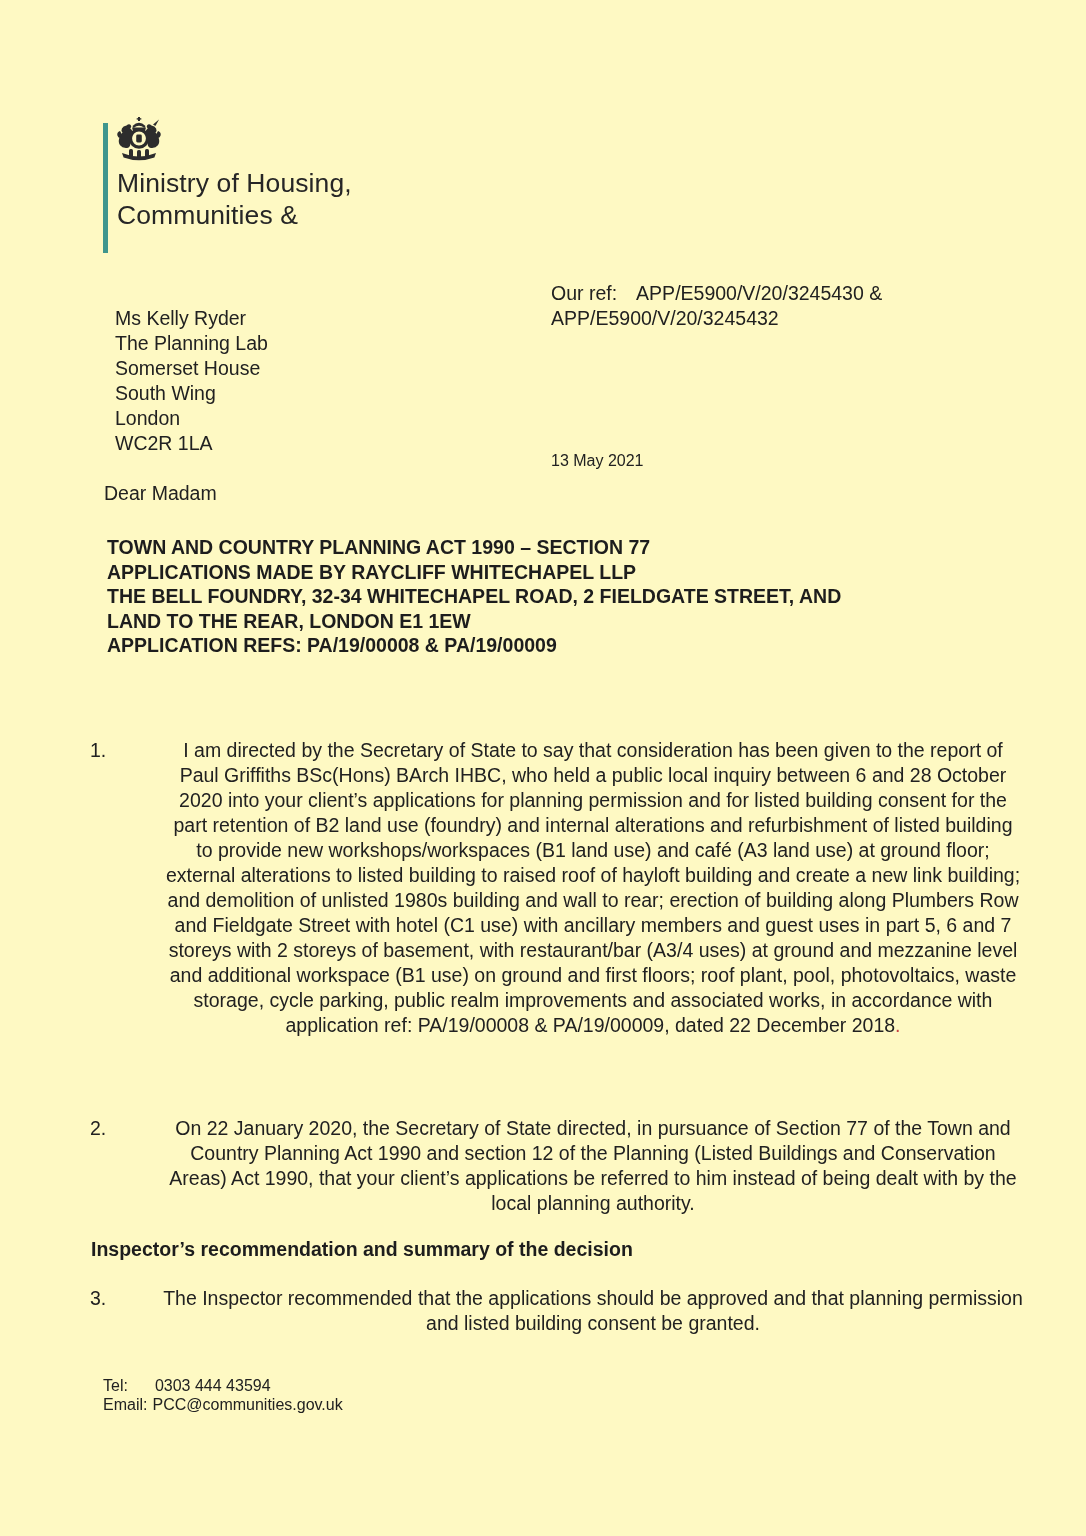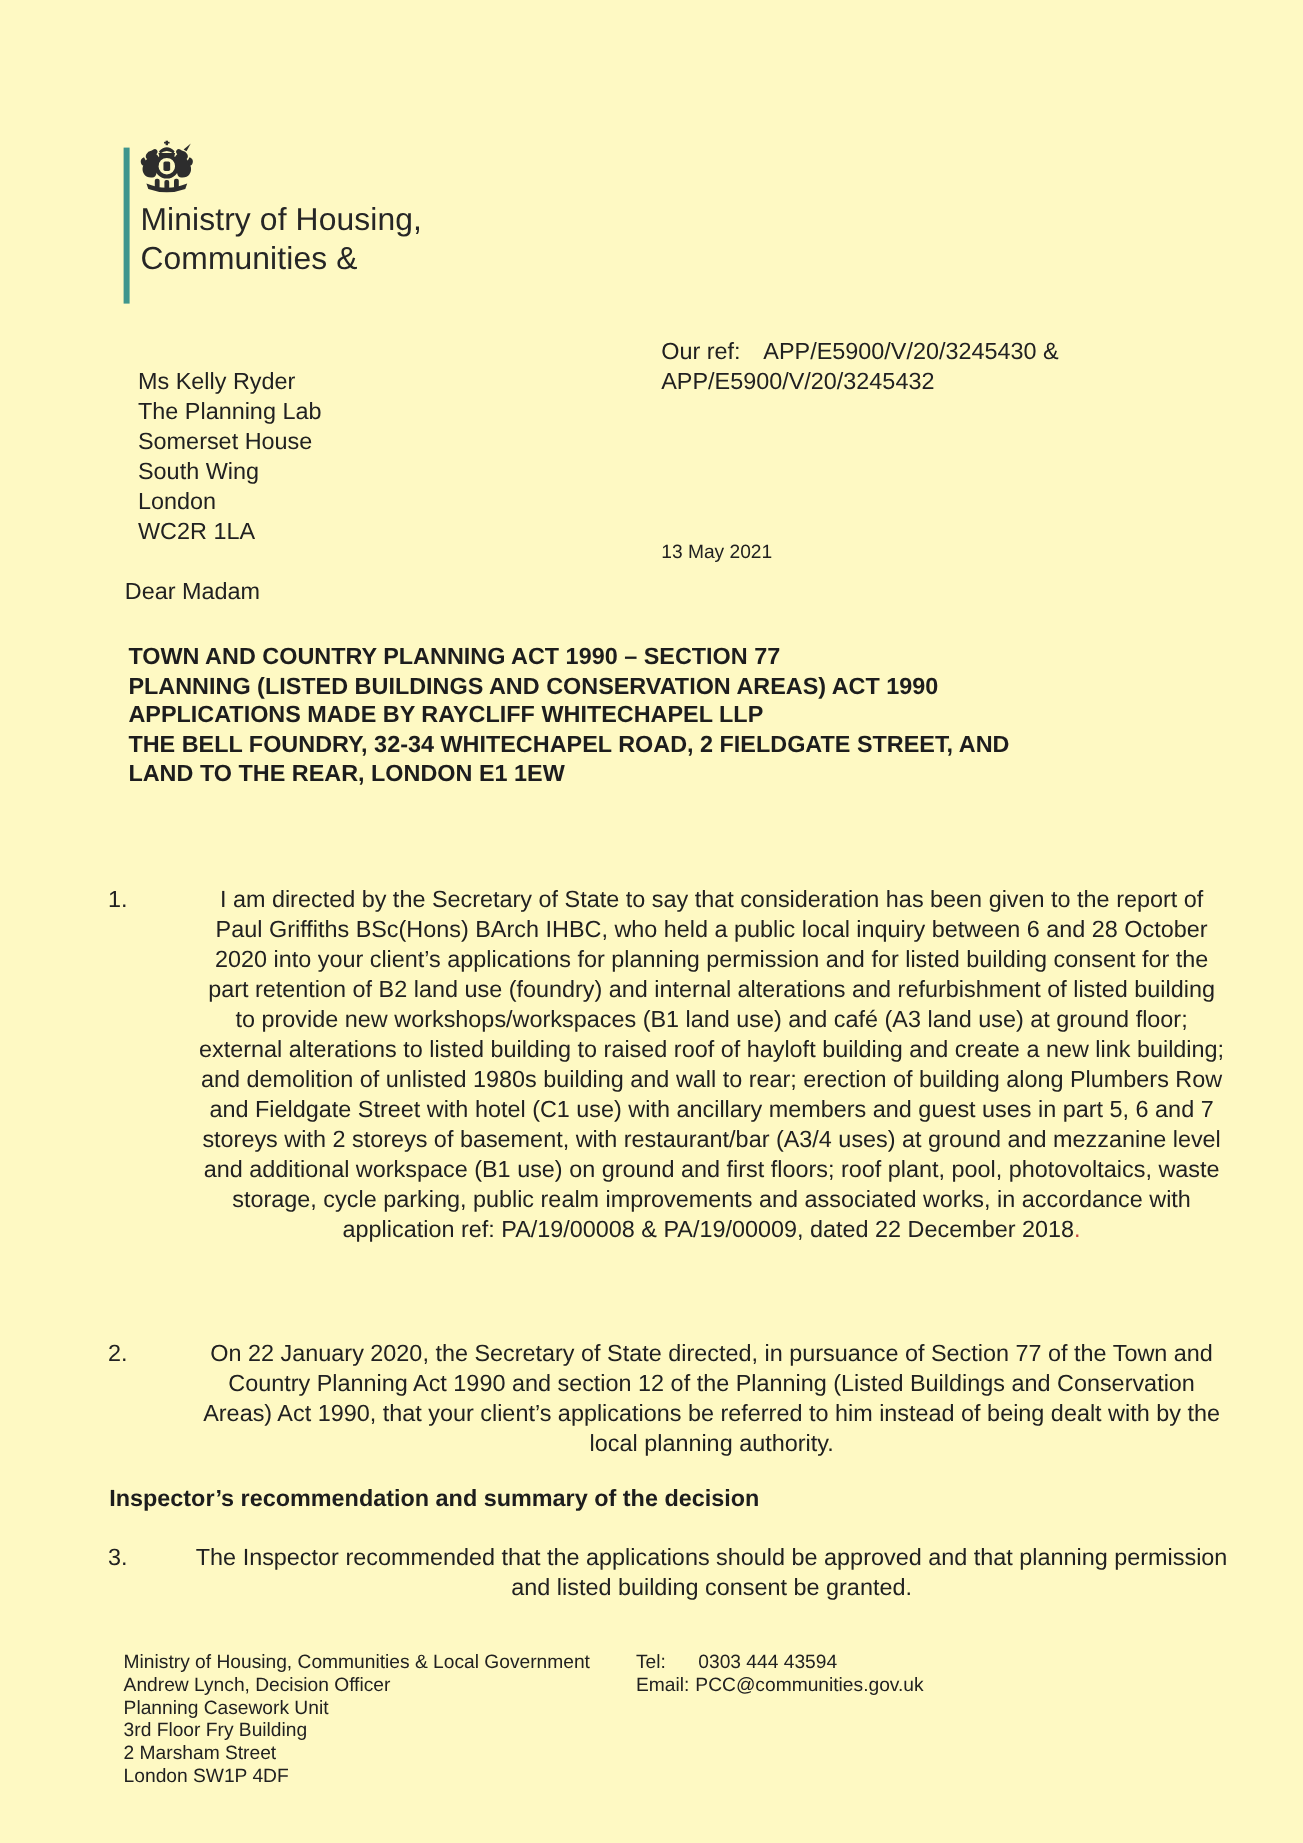--- a/index.html
+++ b/index.html
@@ -126,52 +126,44 @@
     <div>London</div>
     <div>WC2R 1LA</div>
   </div>
 
   <div class="date">13 May 2021</div>
 
   <div class="salutation">Dear Madam</div>
 
   <div class="subject">
     <div>TOWN AND COUNTRY PLANNING ACT 1990 – SECTION 77</div>
-    <div>PLANNING (LISTED BUILDINGS AND CONSERVATION AREAS) ACT 1990</div>
     <div>APPLICATIONS MADE BY RAYCLIFF WHITECHAPEL LLP</div>
     <div>THE BELL FOUNDRY, 32-34 WHITECHAPEL ROAD, 2 FIELDGATE STREET, AND</div>
     <div>LAND TO THE REAR, LONDON E1 1EW</div>
+    <div>APPLICATION REFS: PA/19/00008 &amp; PA/19/00009</div>
   </div>
 
   <div class="numbered para-1">
     <span class="num">1.</span>
     <span class="txt"><span>I am directed by the Secretary of State to say that consideration has been given to the report of Paul Griffiths BSc(Hons) BArch IHBC, who held a public local inquiry between 6 and 28 October 2020 into your client’s applications for planning permission and for listed building consent for the part retention of B2 land use (foundry) and internal alterations and refurbishment of listed building to provide new workshops/workspaces (B1 land use) and café (A3 land use) at ground floor; external alterations to listed building to raised roof of hayloft building and create a new link building; and demolition of unlisted 1980s building and wall to rear; erection of building along Plumbers Row and Fieldgate Street with hotel (C1 use) with ancillary members and guest uses in part 5, 6 and 7 storeys with 2 storeys of basement, with restaurant/bar (A3/4 uses) at ground and mezzanine level and additional workspace (B1 use) on ground and first floors; roof plant, pool, photovoltaics, waste storage, cycle parking, public realm improvements and associated works, in accordance with application ref: PA/19/00008 &amp; PA/19/00009, dated 22 December 2018</span><span class="red-period">.</span></span>
   </div>
 
   <div class="numbered para-2">
     <span class="num">2.</span>
     <span class="txt">On 22 January 2020, the Secretary of State directed, in pursuance of Section 77 of the Town and Country Planning Act 1990 and section 12 of the Planning (Listed Buildings and Conservation Areas) Act 1990, that your client’s applications be referred to him instead of being dealt with by the local planning authority.</span>
   </div>
 
   <div class="section-heading">Inspector’s recommendation and summary of the decision</div>
 
   <div class="numbered para-3">
     <span class="num">3.</span>
     <span class="txt">The Inspector recommended that the applications should be approved and that planning permission and listed building consent be granted.</span>
   </div>
 
   <div class="footer">
-    <div class="footer-left">
-      <div>Ministry of Housing, Communities &amp; Local Government</div>
-      <div>Andrew Lynch, Decision Officer</div>
-      <div>Planning Casework Unit</div>
-      <div>3rd Floor Fry Building</div>
-      <div>2 Marsham Street</div>
-      <div>London SW1P 4DF</div>
-    </div>
     <div class="footer-right">
       <div>
         <span class="label">Tel:</span><span class="tel-value">0303 444 43594</span>
       </div>
       <div>
         <span class="label">Email:</span><span class="email-value">PCC@communities.gov.uk</span>
       </div>
     </div>
   </div>
 

